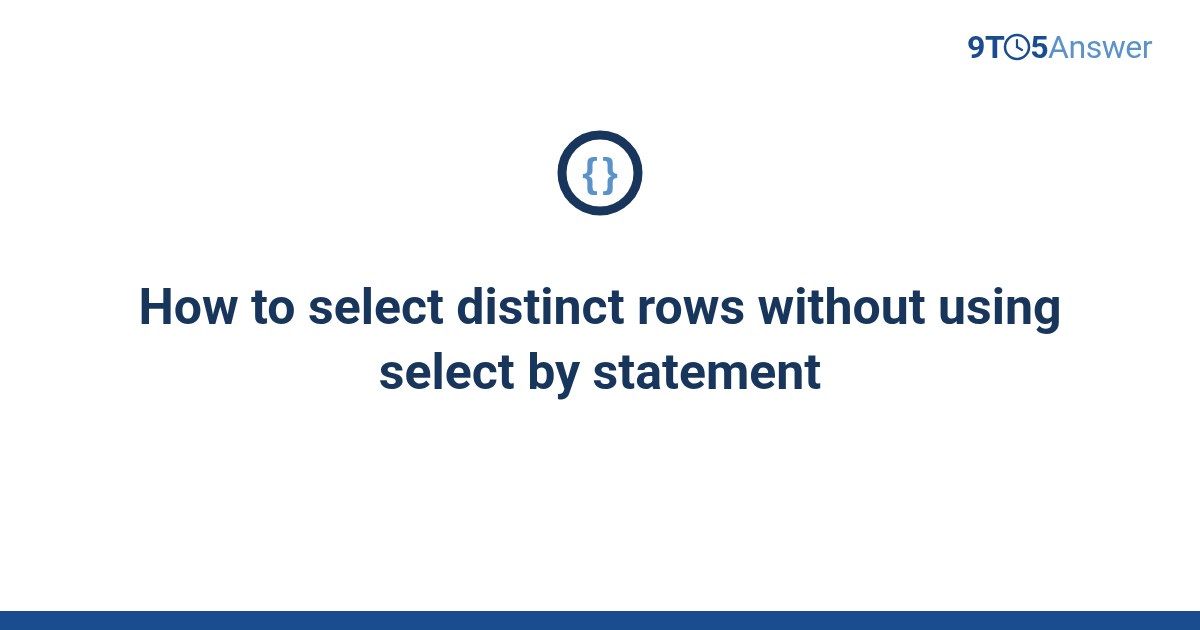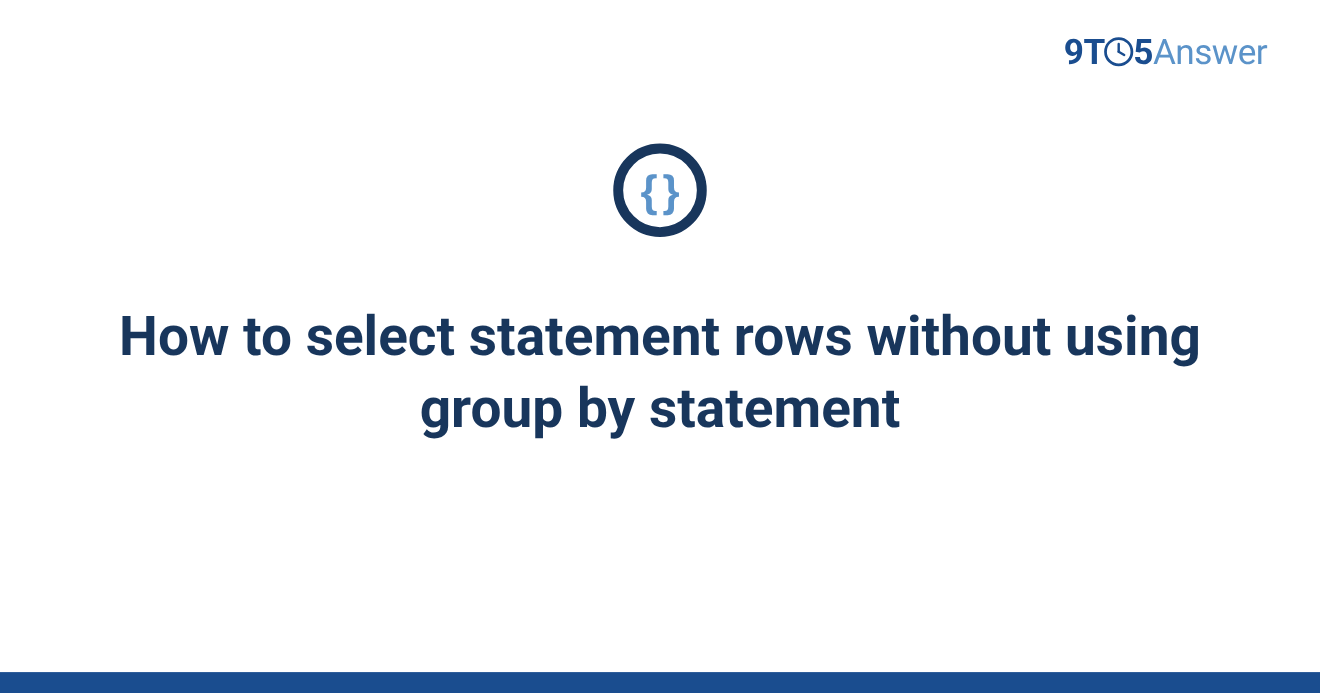--- a/index.html
+++ b/index.html
@@ -92,15 +92,15 @@
 </div>
 
 <div class="center-icon">
   <svg viewBox="0 0 86 86" width="86" height="86">
     <circle cx="43" cy="43" r="38" fill="none" stroke="#18365c" stroke-width="9"></circle>
     <text x="33" y="57" font-size="40" font-weight="700" fill="#5b93c9" text-anchor="middle" font-family="Arial, sans-serif">{</text>
     <text x="53" y="57" font-size="40" font-weight="700" fill="#5b93c9" text-anchor="middle" font-family="Arial, sans-serif">}</text>
   </svg>
 </div>
 
-<h1 class="title">How to select statement rows without using group by statement</h1>
+<h1 class="title">How to select distinct rows without using select by statement</h1>
 
 <div class="footer-bar"></div>
 
 </body></html>

